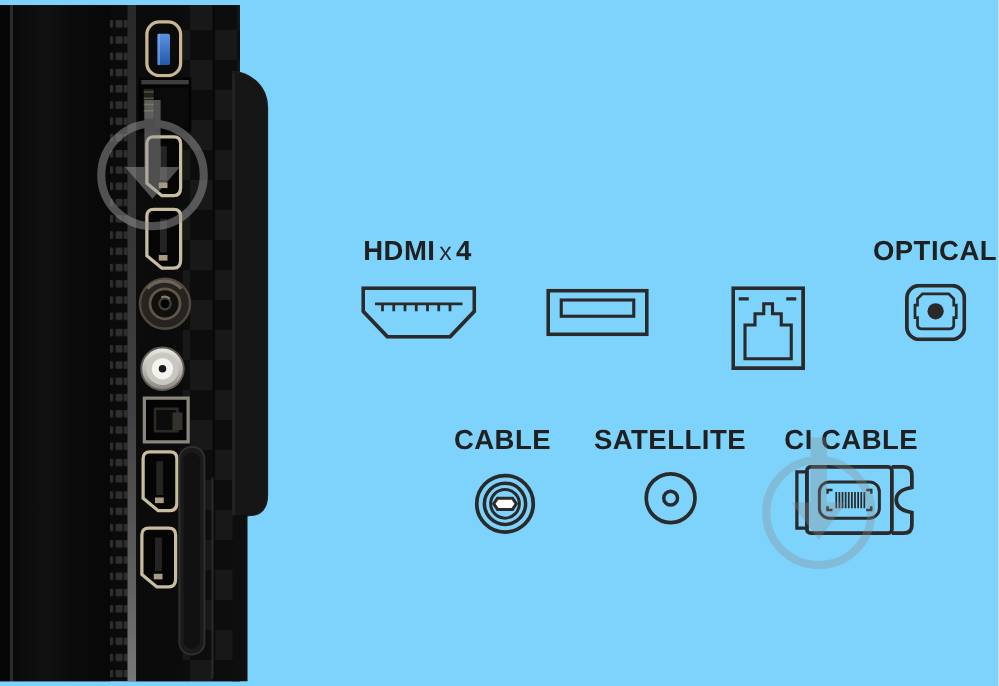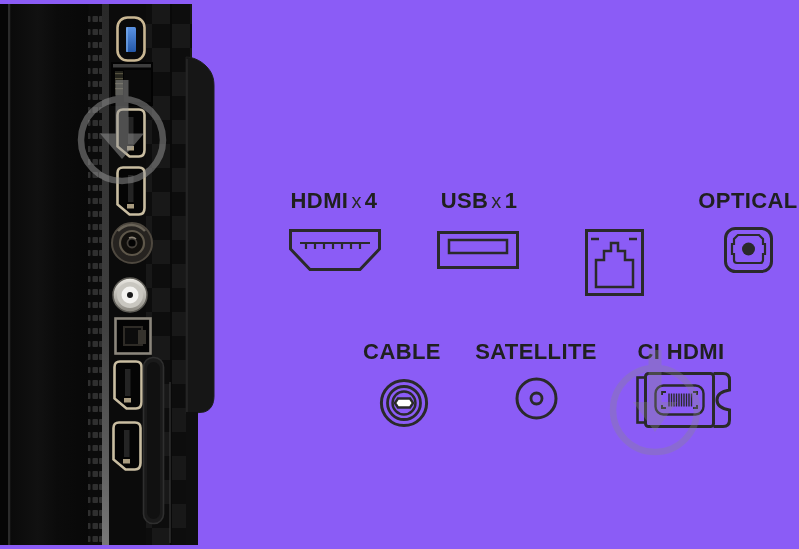--- a/index.html
+++ b/index.html
@@ -1,17 +1,17 @@
 <!DOCTYPE html>
 <html><head>
 <meta charset="utf-8">
 <style>
   html,body{margin:0;padding:0;background:#ffffff;}
   .stage{
-    position:relative;width:799px;height:549px;background:#8b5cf6;
+    position:relative;width:799px;height:549px;background:#7dd3fc;
     font-family:"Liberation Sans",sans-serif;overflow:hidden;
   }
   .panel-svg{position:absolute;left:0;top:0;}
   .label{
     position:absolute;text-align:center;font-weight:bold;font-size:22px;
     color:#202020;letter-spacing:.4px;white-space:nowrap;line-height:1;
   }
   .label .mult{font-weight:400;font-size:20px;padding:0 3px;color:#2a2a2a;}
   .icon{position:absolute;}
   .wm2{position:absolute;left:595px;top:345px;z-index:5;pointer-events:none;}
@@ -120,23 +120,20 @@
     <g opacity="0.5">
       <circle cx="122" cy="140" r="41" fill="none" stroke="#999999" stroke-width="6.5"></circle>
       <rect x="115.5" y="80" width="13" height="57" fill="#999999"></rect>
       <path d="M100,133.5 L144,133.5 L122,159 Z" fill="#999999"></path>
     </g>
   </svg>
 
   <div class="label" style="left:270px;top:190px;width:128px">
     <span>HDMI</span><span class="mult">x</span><span>4</span>
   </div>
-  <div class="label" style="left:415px;top:190px;width:128px">
-    <span>USB</span><span class="mult">x</span><span>1</span>
-  </div>
   <div class="label" style="left:684px;top:190px;width:128px">
     <span>OPTICAL</span>
   </div>
 
   <svg class="icon" style="left:289px;top:229px" width="92" height="42" viewBox="0 0 92 42">
     <path d="M1.5,1.5 H90.5 V20 L71,40.5 H21 L1.5,20 Z" fill="none" stroke="#2a2a2a" stroke-width="3"></path>
     <path d="M11,14 H81 M17,14 V20 M26,14 V20 M35,14 V20 M44,14 V20 M53,14 V20 M62,14 V20 M71,14 V20" fill="none" stroke="#2a2a2a" stroke-width="2.2"></path>
   </svg>
   <svg class="icon" style="left:437px;top:231px" width="82" height="38" viewBox="0 0 82 38">
     <rect x="1.5" y="1.5" width="79" height="35" fill="none" stroke="#2a2a2a" stroke-width="3"></rect>
@@ -153,21 +150,21 @@
     <circle cx="24.5" cy="22" r="6.5" fill="#2a2a2a"></circle>
   </svg>
 
   <div class="label" style="left:472px;top:341px;width:128px">
     <span>SATELLITE</span>
   </div>
   <div class="label" style="left:338px;top:341px;width:128px">
     <span>CABLE</span>
   </div>
   <div class="label" style="left:617px;top:341px;width:128px">
-    <span>CI HDMI</span>
+    <span>CI CABLE</span>
   </div>
 
   <svg class="icon" style="left:378px;top:377px" width="52" height="52" viewBox="0 0 52 52">
     <circle cx="26" cy="26" r="22.6" fill="none" stroke="#2a2a2a" stroke-width="3"></circle>
     <circle cx="26" cy="26" r="16.5" fill="none" stroke="#2a2a2a" stroke-width="2.8"></circle>
     <circle cx="26" cy="26" r="11.5" fill="none" stroke="#2a2a2a" stroke-width="2.4"></circle>
     <path d="M17,26 L20,21.5 L32,21.5 L35,26 L32,30.5 L20,30.5 Z" fill="#ffffff" stroke="#2a2a2a" stroke-width="2.4"></path>
   </svg>
   <svg class="icon" style="left:514px;top:376px" width="45" height="45" viewBox="0 0 45 45">
     <circle cx="22.5" cy="22.5" r="19.5" fill="none" stroke="#2a2a2a" stroke-width="3"></circle>

